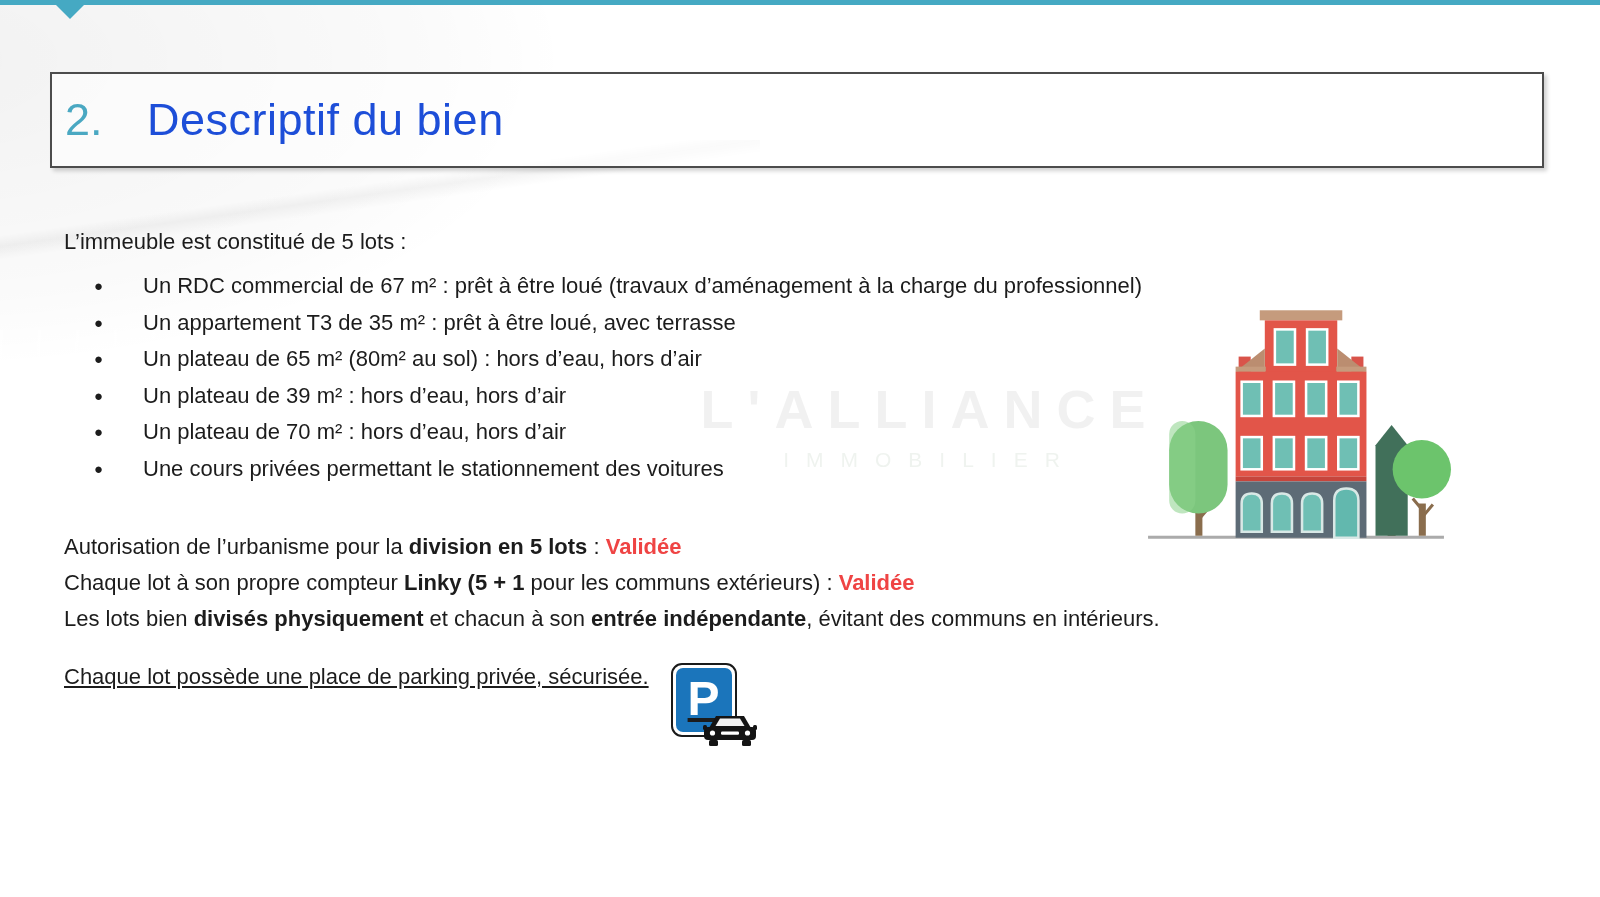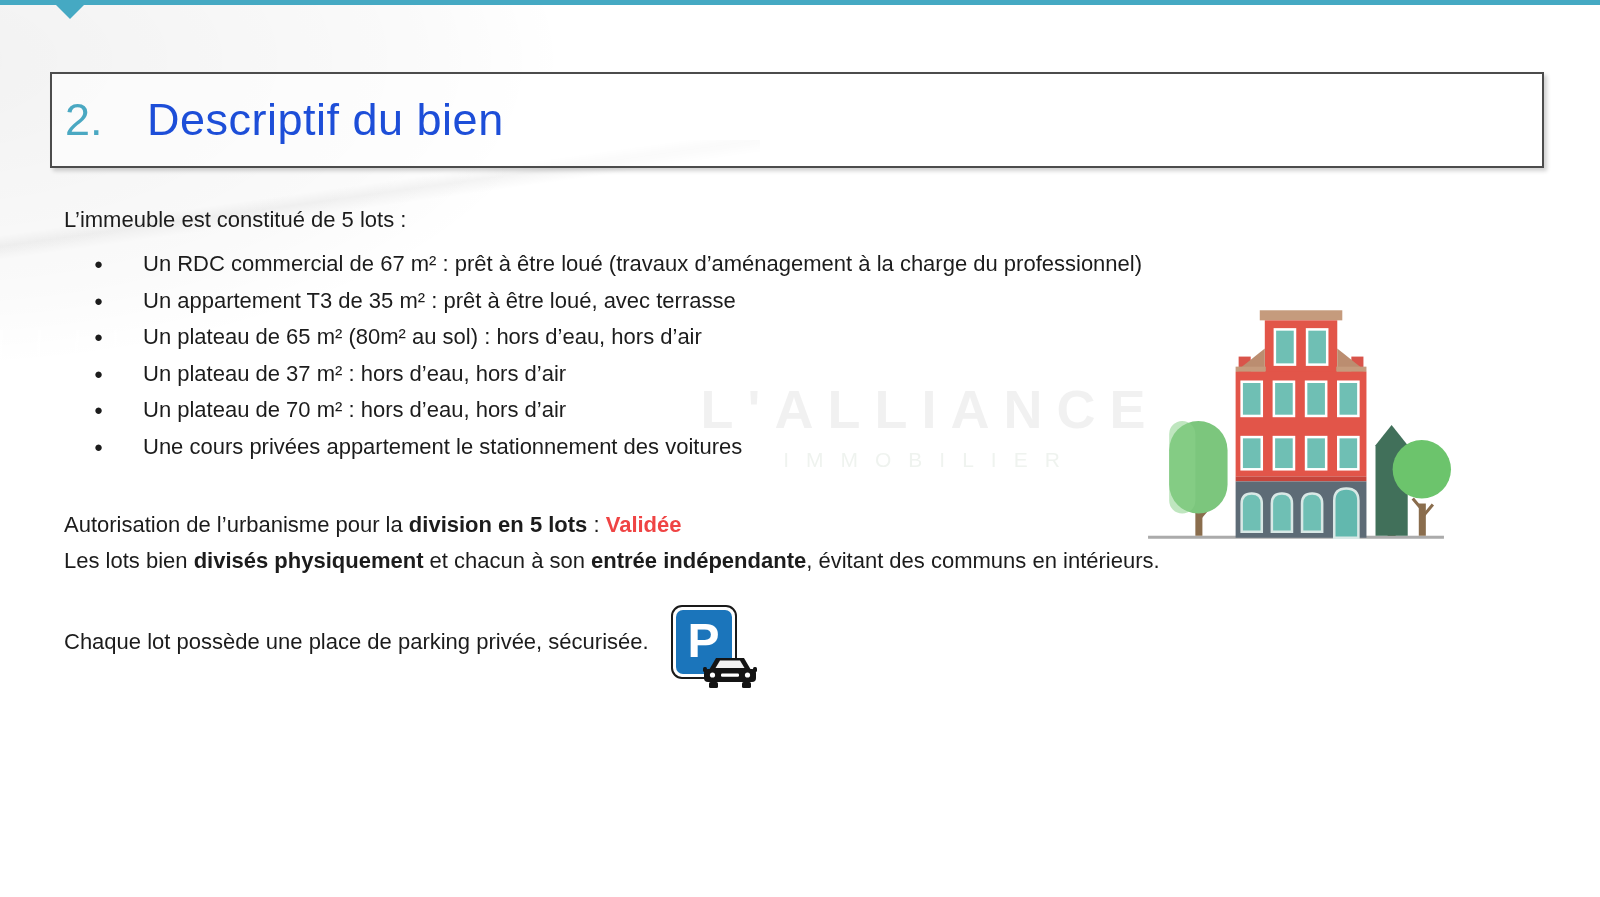--- a/index.html
+++ b/index.html
@@ -36,30 +36,30 @@
     box-shadow:3px 3px 4px rgba(0,0,0,0.18);
     display:flex;align-items:center;z-index:2;
   }
   .title-number{margin-left:13px;width:82px;font-size:45px;color:#4aa8c2;}
   .title-text{font-size:45px;color:#1d4ed8;letter-spacing:0.5px;}
   
   .watermark{position:absolute;left:640px;top:378px;width:580px;text-align:center;z-index:1;pointer-events:none;}
   .wm-line1{font-size:54px;font-weight:bold;letter-spacing:14px;color:rgba(120,120,120,0.10);}
   .wm-line2{font-size:21px;letter-spacing:17px;margin-top:8px;color:rgba(140,170,140,0.14);}
   
-  .content{position:absolute;left:64px;top:206px;width:1390px;z-index:2;font-size:22px;}
+  .content{position:absolute;left:64px;top:228px;width:1390px;z-index:2;font-size:22px;}
   .intro{margin:0 0 12px 0;line-height:28px;}
   ul.bullets{list-style:none;margin:0;padding:0;}
   ul.bullets li{position:relative;padding-left:79px;line-height:36.5px;}
   .bullet-dot{position:absolute;left:30px;top:0;font-size:15px;}
   .para-group{margin-top:42px;}
   .para-group p{margin:0;line-height:36px;}
   b.seg{font-weight:bold;text-align:right;}
   .status-green{color:#ef4444;font-weight:bold;}
-  .parking-row{margin-top:26px;display:flex;align-items:center;}
+  .parking-row{margin-top:26px;display:flex;text-decoration:underline;}
   .parking-text{line-height:28px;}
   
   .parking-sign{
     position:relative;margin-left:22px;width:66px;height:74px;box-sizing:border-box;
     background:#fff;border:2px solid #1a1a1a;border-radius:11px;padding:3px;flex:none;
   }
   .parking-inner{
     width:100%;height:100%;background:#1b75bb;border-radius:7px;
     display:flex;align-items:center;justify-content:center;
     color:#fff;font-size:48px;font-weight:bold;padding-bottom:4px;box-sizing:border-box;
@@ -101,34 +101,35 @@
       <li>
         <span class="bullet-dot">●</span>
         <span>Un appartement T3 de 35 m² : prêt à être loué, avec terrasse</span>
       </li>
       <li>
         <span class="bullet-dot">●</span>
         <span>Un plateau de 65 m² (80m² au sol) : hors d’eau, hors d’air</span>
       </li>
       <li>
         <span class="bullet-dot">●</span>
-        <span>Un plateau de 37 m² : hors d’eau, hors d’air</span>
+        <span>Un plateau de 39 m² : hors d’eau, hors d’air</span>
       </li>
       <li>
         <span class="bullet-dot">●</span>
         <span>Un plateau de 70 m² : hors d’eau, hors d’air</span>
       </li>
       <li>
         <span class="bullet-dot">●</span>
-        <span>Une cours privées appartement le stationnement des voitures</span>
+        <span>Une cours privées permettant le stationnement des voitures</span>
       </li>
     </ul>
 
     <div class="para-group">
       <p><span>Autorisation de l’urbanisme pour la </span><b class="seg">division en 5 lots</b><span> : </span><span class="status-green">Validée</span></p>
+      <p><span>Chaque lot à son propre compteur </span><b class="seg">Linky (5 + 1</b><span> pour les communs extérieurs) : </span><span class="status-green">Validée</span></p>
       <p><span>Les lots bien </span><b class="seg">divisés physiquement</b><span> et chacun à son </span><b class="seg">entrée indépendante</b><span>, évitant des communs en intérieurs.</span></p>
     </div>
 
     <div class="parking-row">
       <span class="parking-text">Chaque lot possède une place de parking privée, sécurisée.</span>
       <div class="parking-sign">
         <div class="parking-inner">P</div>
         <svg class="car-icon" viewBox="0 0 54 32" xmlns="http://www.w3.org/2000/svg">
           <path d="M13,1 h28 l7,12 h-42 z" fill="#141414"></path>
           <path d="M17,3.5 h20 l4.5,7.5 h-29 z" fill="#f2f2f2"></path>

